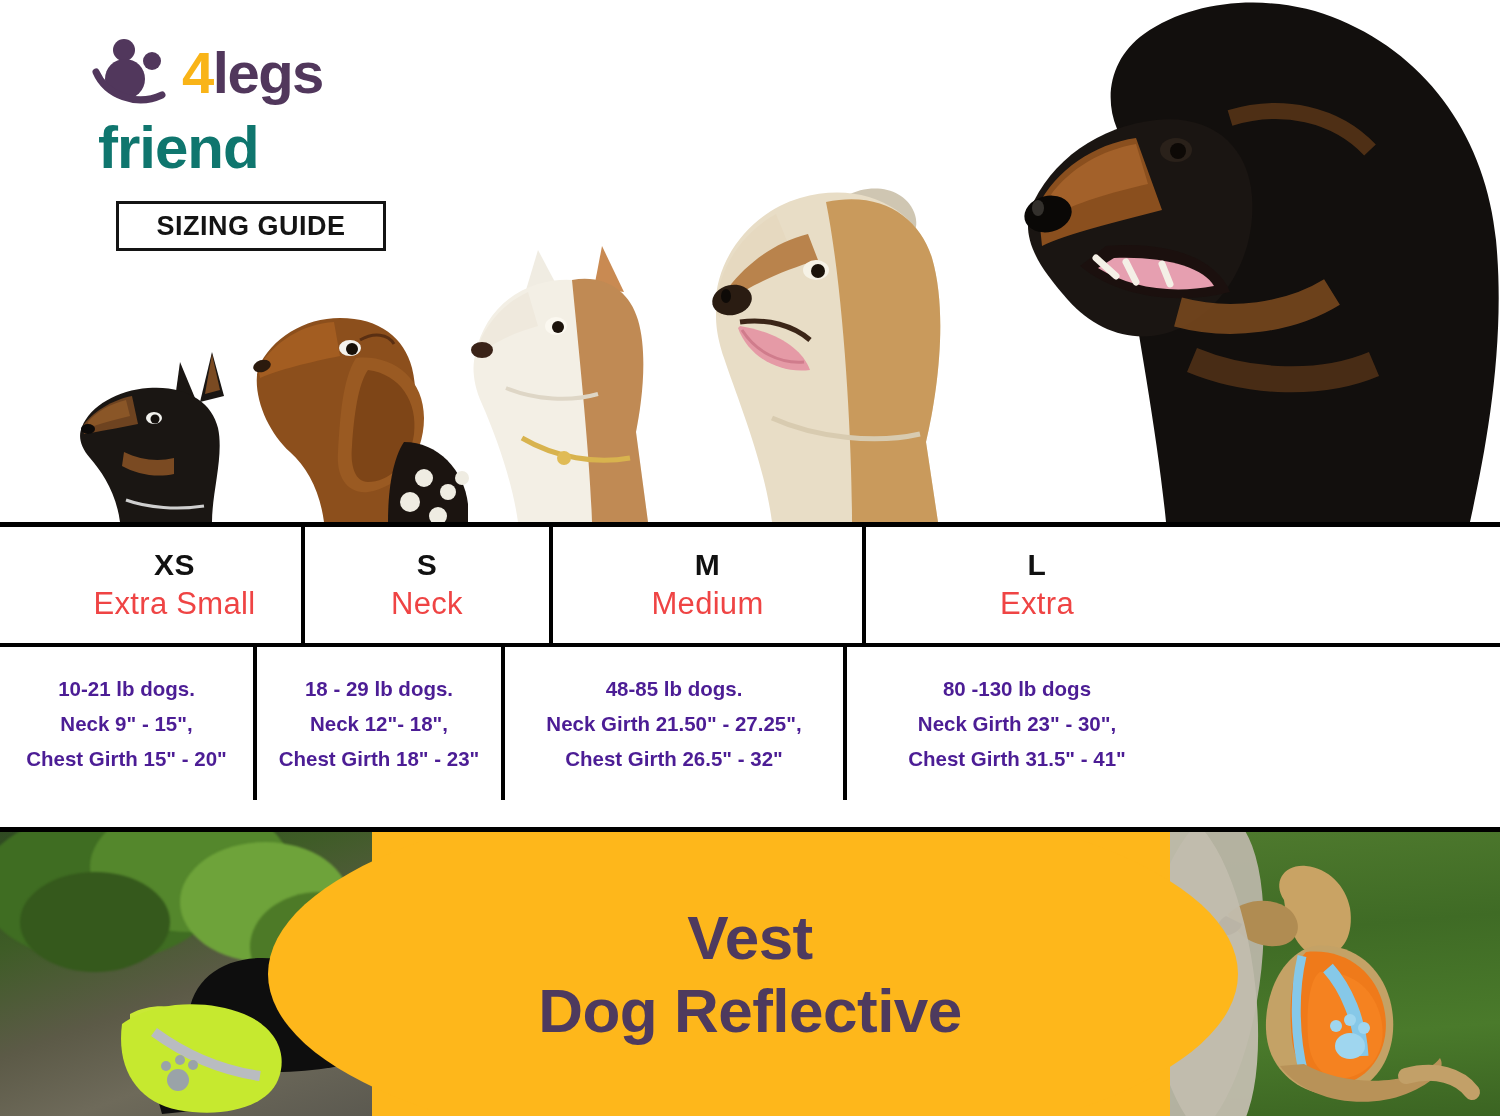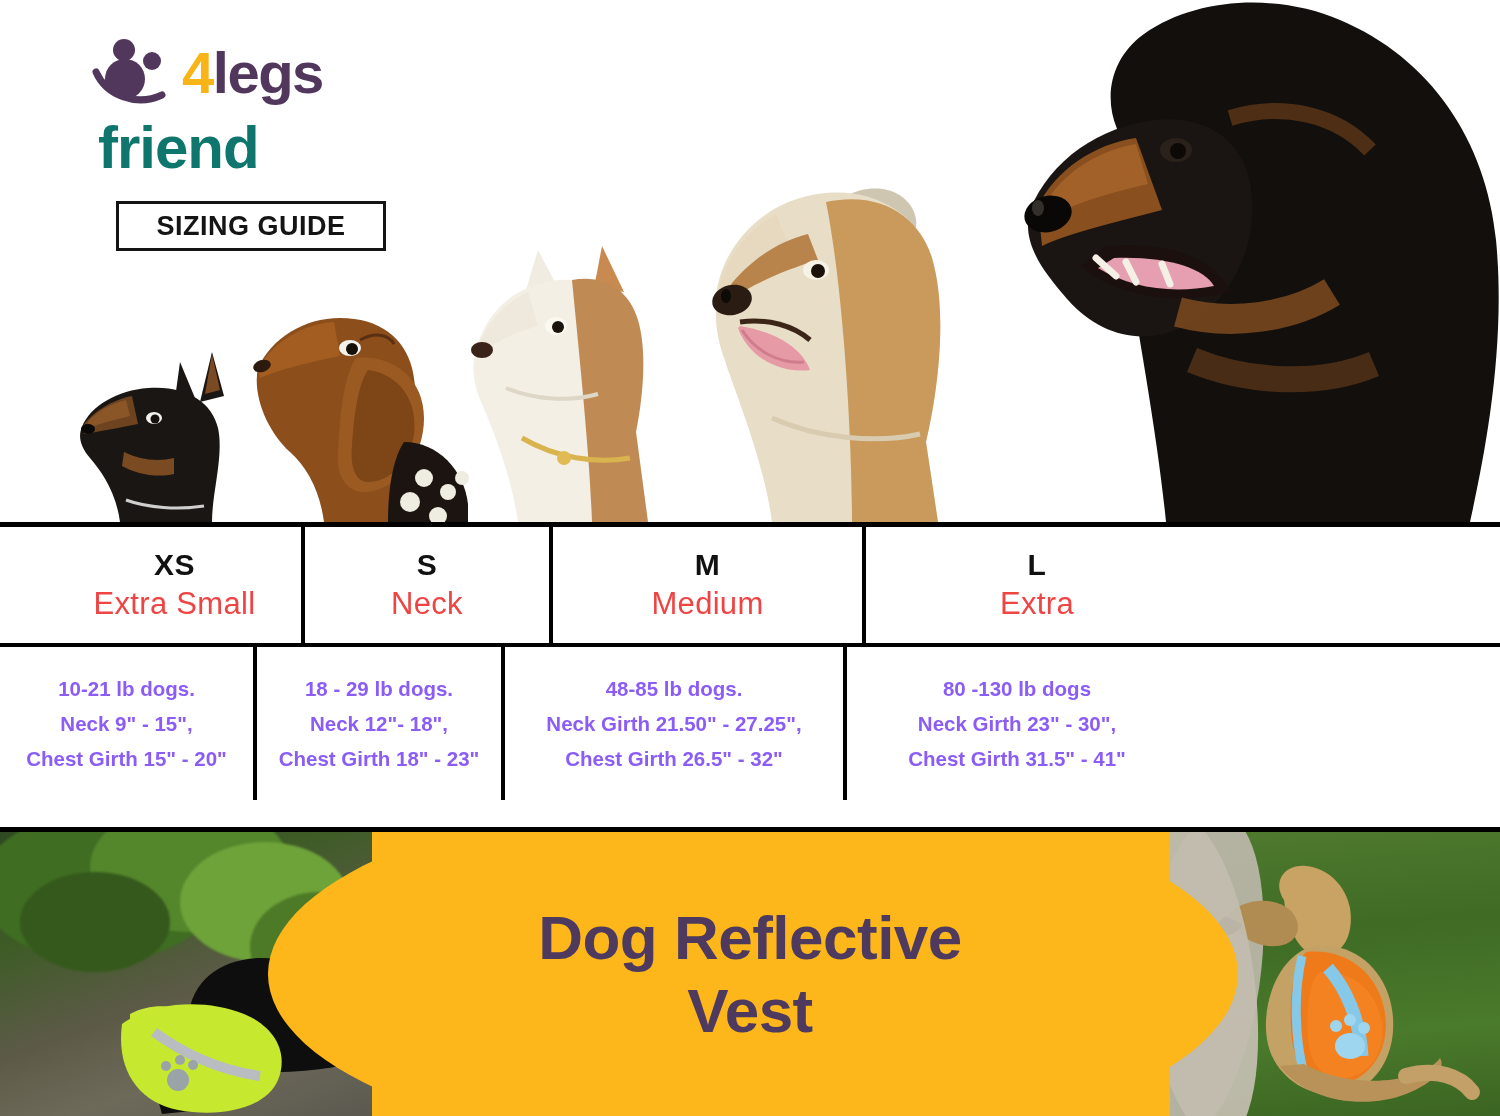--- a/index.html
+++ b/index.html
@@ -33,21 +33,21 @@
   
   .table { position:absolute; left:0; top:522px; width:1500px; height:310px; border-top:5px solid #000; border-bottom:5px solid #000; background:#fff; }
   .trow { display:flex; width:100%; }
   .trow.head { height:116px;padding-left:48px; }
   .trow.body { height:157px; border-top:4px solid #000; }
   .cell { border-right:4px solid #000; display:flex; flex-direction:column; align-items:center; justify-content:center; text-align:center; padding:0 8px; }
   .cell:last-child { border-right:none; }
   .c0 { width:257px; } .c1 { width:248px; } .c2 { width:313px; } .c3 { width:342px; } .c4 { width:340px; }
   .abbr { font-size:30px; font-weight:700; color:#111; letter-spacing:0.5px; margin-bottom:4px; }
   .full { font-size:31px; font-weight:300; color:#ef4444; letter-spacing:0.3px; }
-  .spec { font-size:20.5px; font-weight:700; color:#8b5cf6; line-height:1.72; }
+  .spec { font-size:20.5px; font-weight:700; color:#4c1d95; line-height:1.72; }
 
   
   .banner { position:absolute; left:0; top:832px; width:1500px; height:284px; overflow:hidden; background:#FEB71B; }
   .photo { position:absolute; top:0; height:284px; overflow:hidden; }
   .photo.left { left:0; width:372px; }
   .photo.right { right:0; width:330px; }
   .amber { position:absolute; left:268px; top:-40px; width:970px; height:364px; background:#FEB71B;
            border-radius:50% / 50%; z-index:3; }
   .amber-fill { position:absolute; left:430px; top:0; width:650px; height:284px; background:#FEB71B; z-index:3; }
   .banner-title { position:absolute; left:300px; top:0; width:900px; height:284px; z-index:6;
@@ -257,18 +257,18 @@
         <path d="M70 206 C96 242 156 250 196 234 C226 222 236 208 230 198 C210 224 140 230 94 204 Z" fill="#b89258"></path>
         <path d="M196 216 C226 208 250 216 262 232" stroke="#c2a068" stroke-width="16" fill="none" stroke-linecap="round"></path>
       </svg>
       <div class="curb-l" style="left:-26px;right:auto;"></div>
     </div>
 
     <div class="amber"></div>
     <div class="amber-fill"></div>
 
     <div class="banner-title">
+      <div class="ln">Vest</div>
       <div class="ln">Dog Reflective</div>
-      <div class="ln">Vest</div>
     </div>
   </div>
 
 </div>
 
 </body></html>

